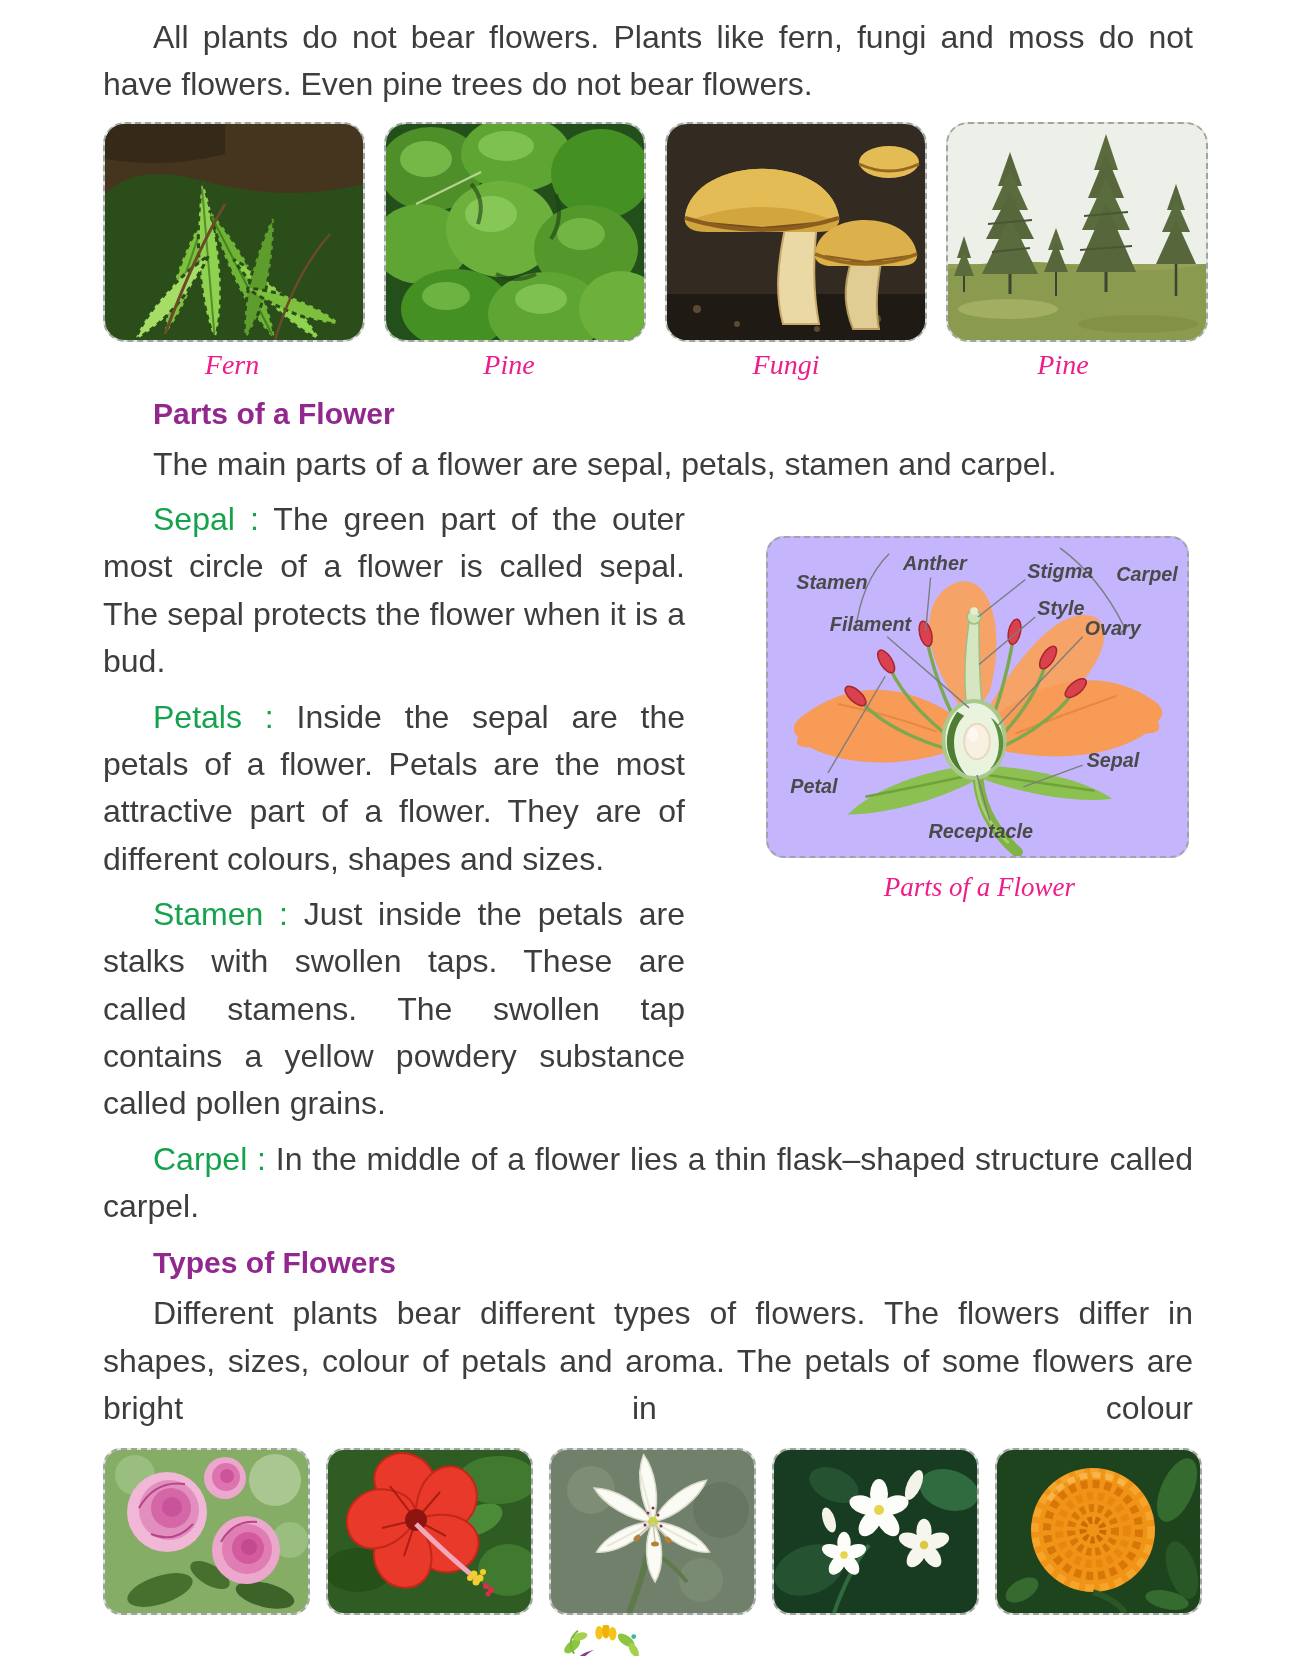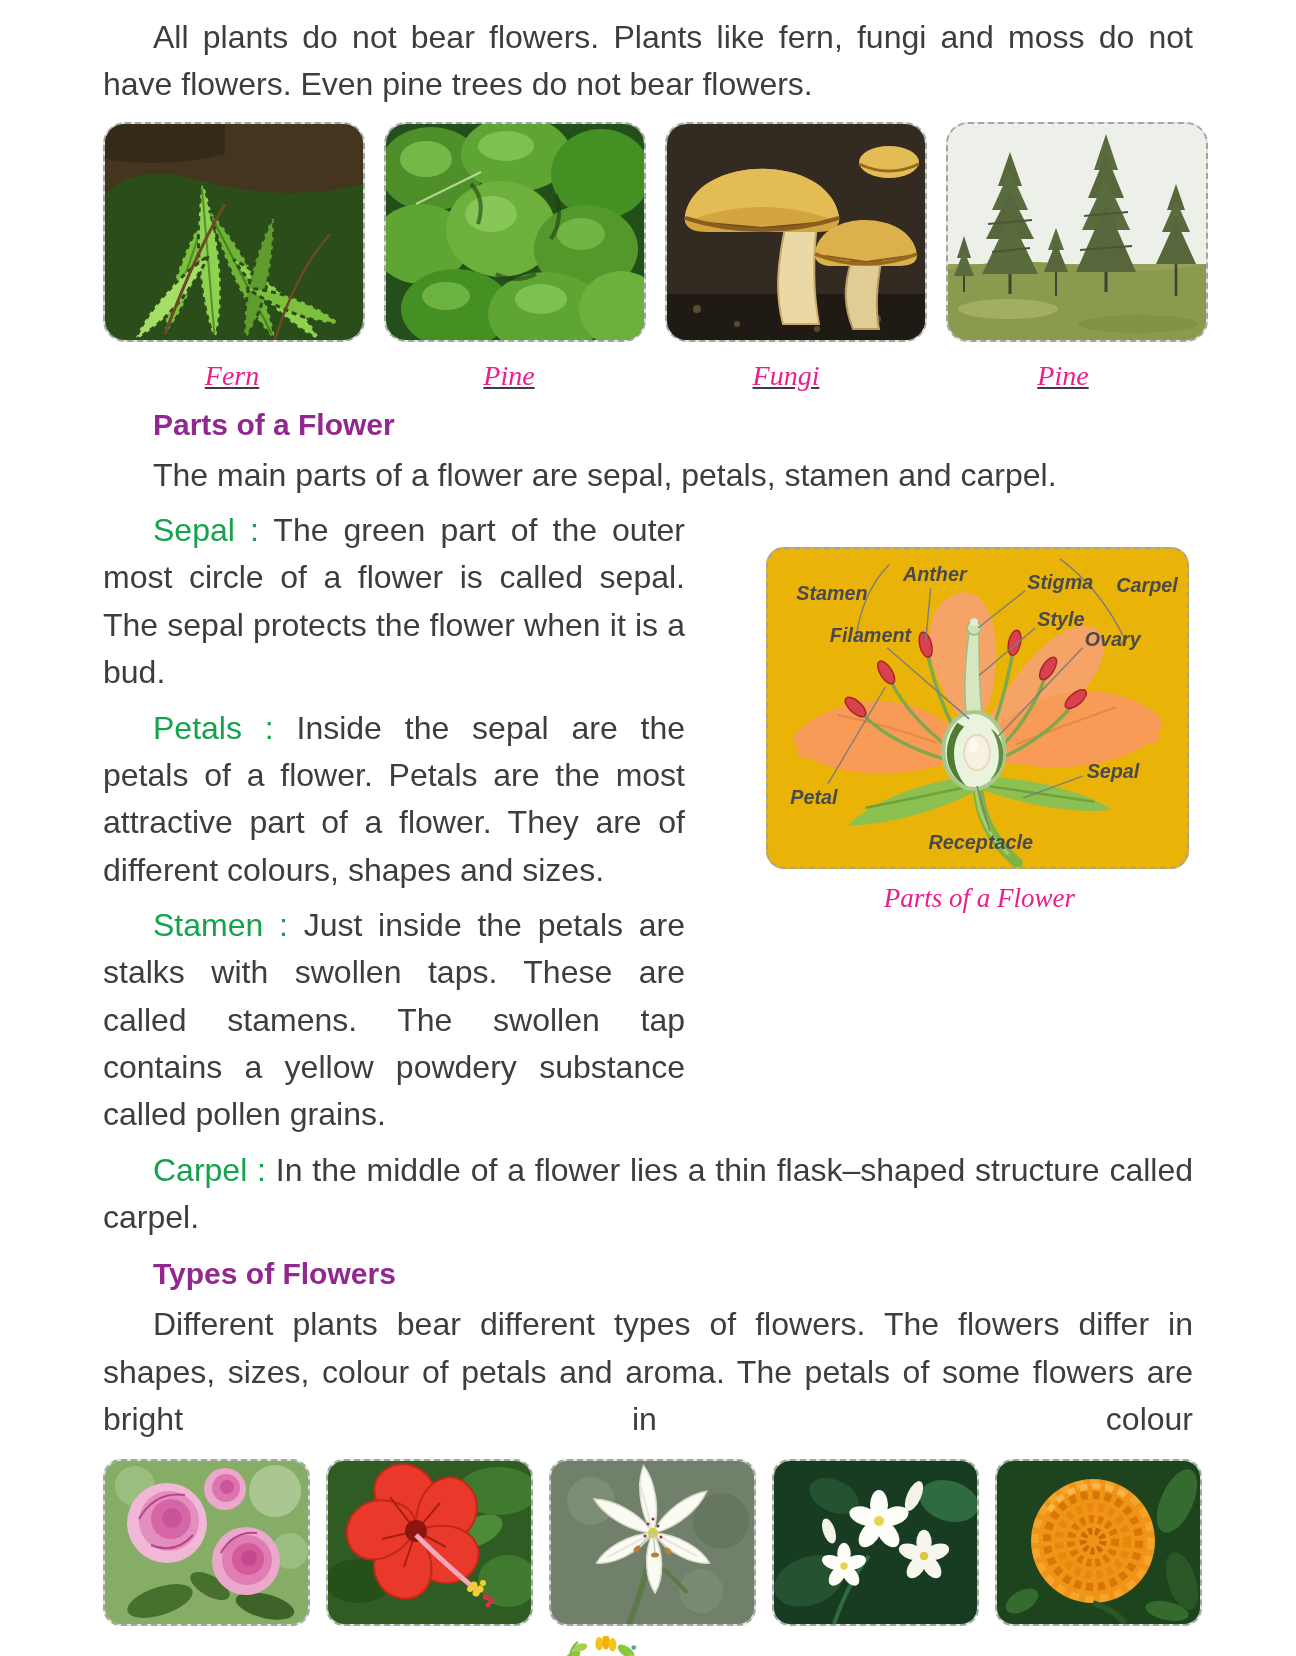--- a/index.html
+++ b/index.html
@@ -27,41 +27,41 @@
   .force-last { text-align-last:justify; }
   .term { color:var(--term-green,#15a24c); font-weight:normal; }
   
   .photo-row { display:flex; gap:19px; margin-top:13px; }
   .photo {
     margin:0; border:2px dashed var(--dash-border,#a0a4a4);
     border-radius:22px; overflow:hidden; background:#dfe5d8;
     width:258px; height:216px; flex:0 0 auto;
   }
   .photo svg { display:block; width:100%; height:100%; }
-  .caption-row { display:flex; gap:19px; margin-top:18px;text-decoration:underline; }
+  .caption-row { display:flex; gap:19px; margin-top:7px; }
   .caption-row .photo-caption {
     width:258px; text-align:center;
     font-family:"Liberation Serif", serif; font-style:italic;
     font-size:28px; color:var(--caption-pink,#ed1e8c);
   }
   .photo-row.flowers { gap:16px; margin-top:15px; }
   .photo-row.flowers .photo { width:203px; height:163px; border-radius:18px; }
   
   .purple-heading {
     color:var(--heading-purple,#92278f); font-size:30px; font-weight:bold;
     margin:16px 0 10px 50px;
   }
   
   .two-col { display:flex; align-items:flex-start; }
   .text-col { width:582px; flex:0 0 auto; }
   .text-col .body-text { margin-bottom:8px; }
   .diagram-col { margin-left:auto; width:427px; flex:0 0 auto; }
   .diagram-box {
     border:2px dashed var(--dash-border,#a0a4a4); border-radius:18px;
-    background:#eab308; margin-top:40px; width:423px; height:322px;
+    background:#c4b5fd; margin-top:40px; width:423px; height:322px;
     box-sizing:border-box; overflow:hidden;
   }
   .diagram-caption {
     text-align:center; font-family:"Liberation Serif", serif; font-style:italic;
     font-size:27px; color:var(--caption-pink,#ed1e8c); margin-top:14px;
   }
   .diagram-box svg text {
     font-family:"Liberation Sans", sans-serif;
     font-style:italic; font-weight:bold; font-size:20px; fill:#4a4a4a;
   }

